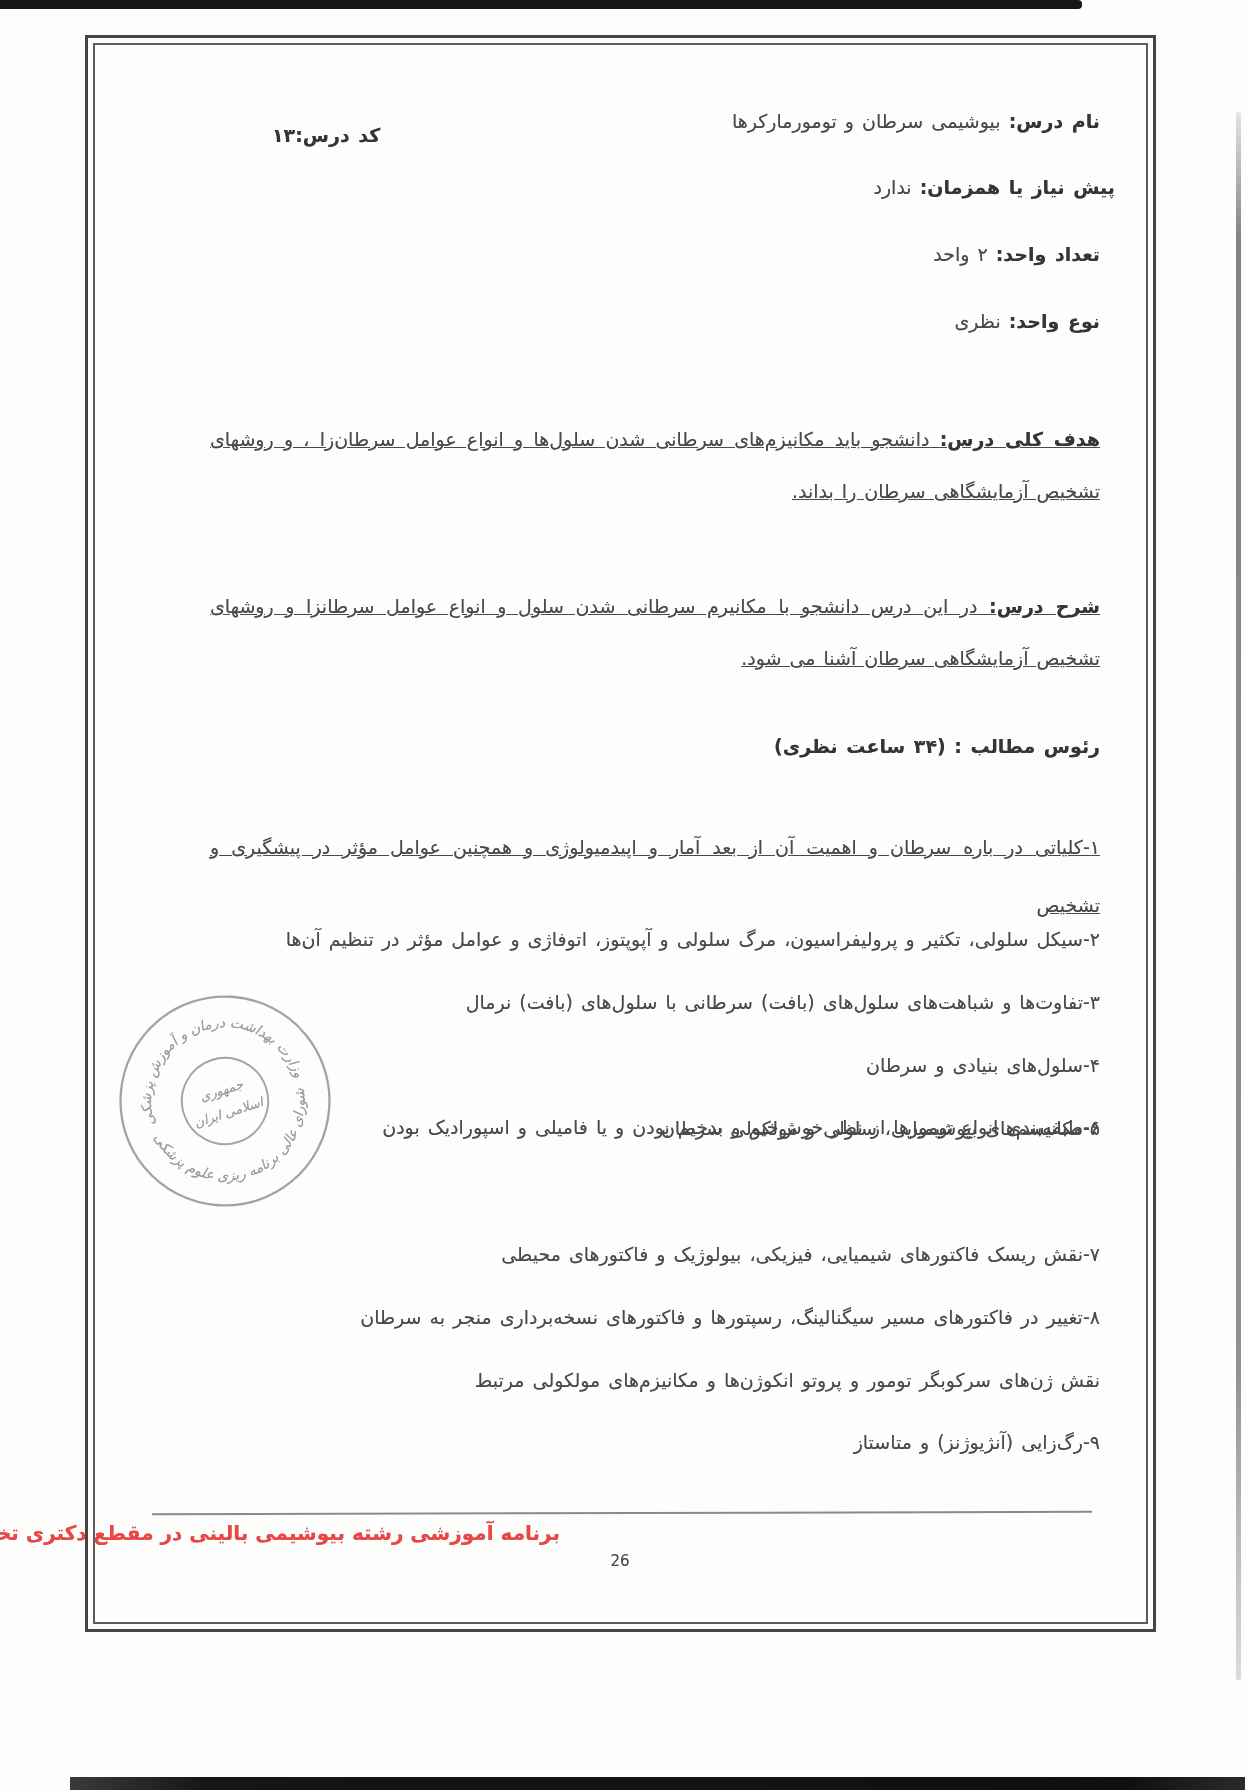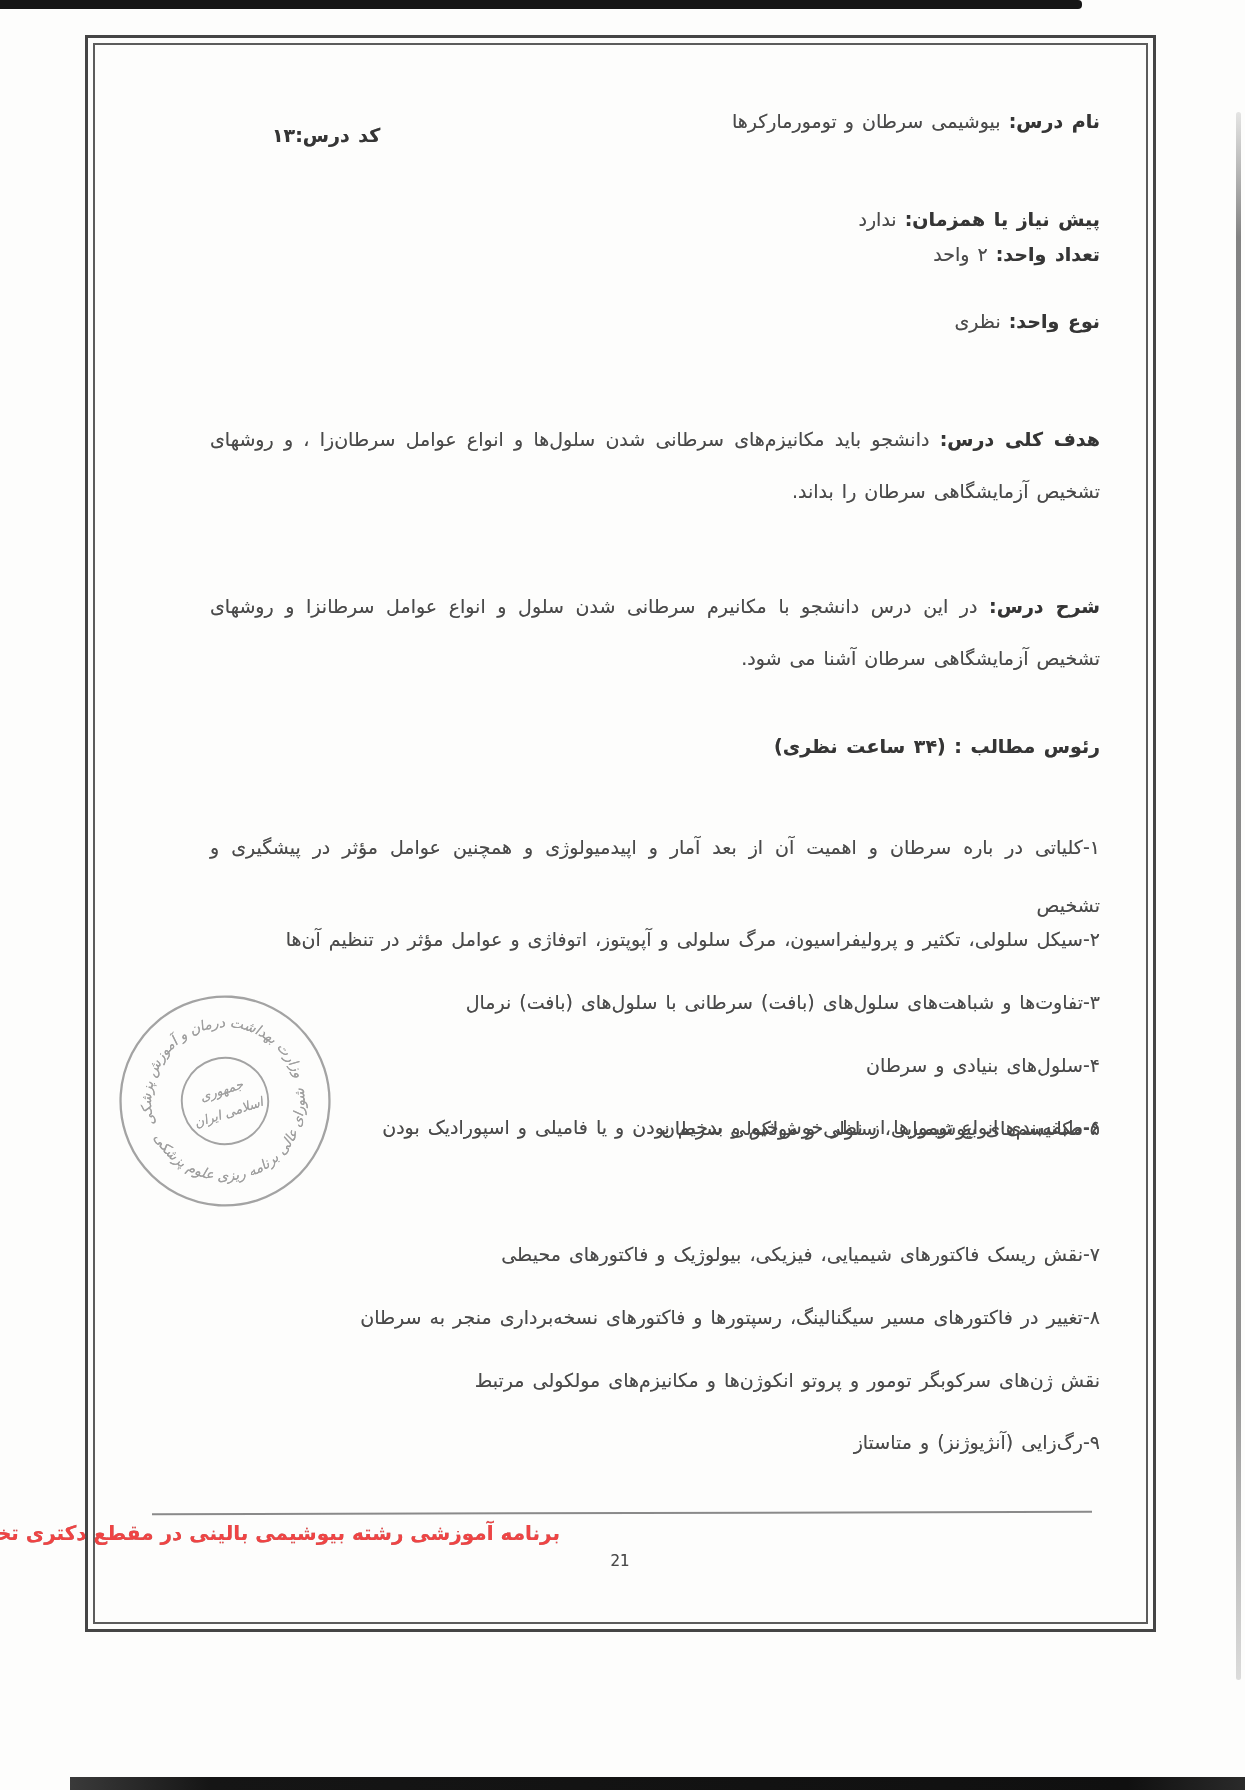--- a/index.html
+++ b/index.html
@@ -41,21 +41,21 @@
   }
   
   .line {
     position: absolute; direction: rtl;
     font-size: 19px; line-height: 26px; color: #4a4a4a;
     white-space: nowrap; word-spacing: 2px;
   }
   .para {
     position: absolute; direction: rtl;
     font-size: 19px; color: #4a4a4a; word-spacing: 2px;
-    width: 890px; text-align: justify;
+    width: 890px; text-align: justify; text-decoration: underline;
   }
   .bold { font-weight: bold; color: #353535; }
   .topic { right: 145px; }
   .footer-rule {
     position: absolute; left: 152px; top: 1512px; width: 940px; height: 2px;
     background: #8a8a8a; transform: rotate(-0.15deg);
   }
   .footer-text {
     position: absolute; top: 1521px; right: 685px; direction: rtl;
     font-size: 20px; font-weight: bold; color: #ef4444; white-space: nowrap;
@@ -83,21 +83,21 @@
   <div class="frame"></div>
 
   <div class="line" style="top:108px; right:145px;">
     <span class="bold">نام درس:</span>
     <span>بیوشیمی سرطان و تومورمارکرها</span>
   </div>
   <div class="line" style="top:122px; left:272px; right:auto;">
     <span class="bold">کد درس:</span><span class="bold">۱۳</span>
   </div>
 
-  <div class="line" style="top:174px; right:145px;margin-top:32px;">
+  <div class="line" style="top:174px; right:130px;">
     <span class="bold">پیش نیاز یا همزمان:</span>
     <span>ندارد</span>
   </div>
   <div class="line" style="top:241px; right:145px;">
     <span class="bold">تعداد واحد:</span>
     <span>۲ واحد</span>
   </div>
   <div class="line" style="top:308px; right:145px;">
     <span class="bold">نوع واحد:</span>
     <span>نظری</span>
@@ -121,21 +121,21 @@
   <div class="line topic" style="top:1052px;">۴-سلول‌های بنیادی و سرطان</div>
   <div class="line topic" style="top:1115px;">۵-مکانیسم‌های بیوشیمیایی، سلولی و مولکولی سرطان</div>
   <div class="line topic" style="top:1114px;">۶-طبقه‌بندی انواع تومورها از نظر خوش‌خیم و بدخیم بودن و یا فامیلی و اسپورادیک بودن</div>
   <div class="line topic" style="top:1241px;">۷-نقش ریسک فاکتورهای شیمیایی، فیزیکی، بیولوژیک و فاکتورهای محیطی</div>
   <div class="line topic" style="top:1304px;">۸-تغییر در فاکتورهای مسیر سیگنالینگ، رسپتورها و فاکتورهای نسخه‌برداری منجر به سرطان</div>
   <div class="line topic" style="top:1367px;">نقش ژن‌های سرکوبگر تومور و پروتو انکوژن‌ها و مکانیزم‌های مولکولی مرتبط</div>
   <div class="line topic" style="top:1429px;">۹-رگ‌زایی (آنژیوژنز) و متاستاز</div>
 
   <div class="footer-rule"></div>
   <div class="footer-text">برنامه آموزشی رشته بیوشیمی بالینی در مقطع دکتری تخصصی (Ph.D.)</div>
-  <div class="page-number">21</div>
+  <div class="page-number">26</div>
 
   <svg class="stamp" viewBox="0 0 240 240">
     <circle cx="120" cy="120" r="109" fill="none" stroke="#949494" stroke-width="2.4"></circle>
     <circle cx="120" cy="120" r="45" fill="none" stroke="#949494" stroke-width="2"></circle>
     <defs>
       <path id="arcTop" d="M 43,120 A 77,77 0 0 1 197,120" fill="none"></path>
       <path id="arcBot" d="M 37,120 A 83,83 0 0 0 203,120" fill="none"></path>
     </defs>
     <text font-size="14.5">
       <textPath href="#arcTop" startOffset="50%" text-anchor="middle">وزارت بهداشت درمان و آموزش پزشکی</textPath>

